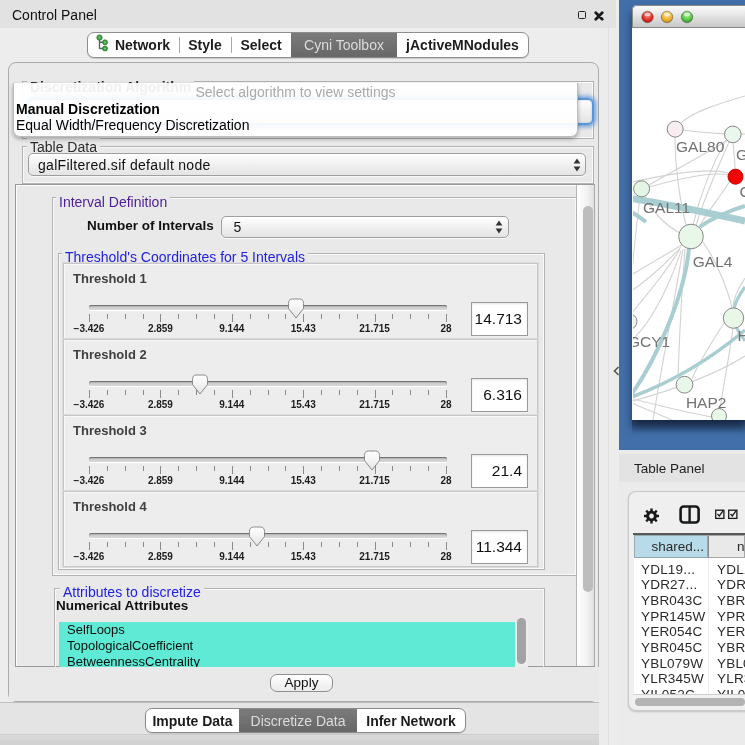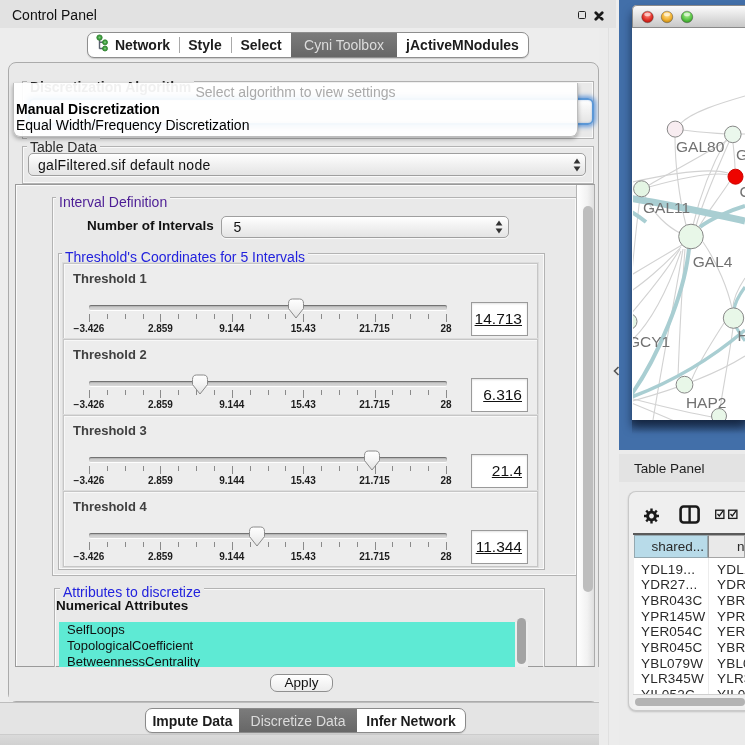--- a/index.html
+++ b/index.html
@@ -8,21 +8,21 @@
   .abs{position:absolute;}
   .grp{position:absolute;border:1px solid #b3b3b3;box-shadow:inset 0 0 0 1px rgba(255,255,255,.7);}
   .glabel{position:absolute;background:#e9e9e9;padding:4px 3px;font-size:14px;line-height:14px;}
   .combo{position:absolute;background:linear-gradient(#ffffff, #f2f2f2 45%, #e4e4e4);border:1px solid #9f9f9f;border-radius:5px;box-shadow:0 1px 1px rgba(255,255,255,.8);}
   .combo .ctext{position:absolute;left:9px;top:2.5px;font-size:14px;letter-spacing:.3px;color:#111;}
   .arrows{position:absolute;right:3.5px;top:2.5px;width:10px;height:16px;}
   .trow{position:absolute;left:63px;width:473px;height:74px;background:#ededed;border:1px solid #c6c6c6;box-shadow:inset 1px 1px 0 #f8f8f8, 0 0 0 1px #dcdcdc;}
   .tlabel{position:absolute;left:9px;top:7px;font-size:13px;font-weight:bold;color:#404040;}
   .track{position:absolute;left:25px;top:41px;width:358px;height:5px;background:linear-gradient(#9d9d9d,#c9c9c9 40%,#d9d9d9);border-radius:2px;box-shadow:0 1px 0 rgba(255,255,255,.9), inset 0 1px 1px rgba(0,0,0,.35);}
   .vbox{position:absolute;left:407px;top:37.5px;width:55px;height:32px;background:#fff;border:1px solid #9a9a9a;box-shadow:inset 0 1px 2px rgba(0,0,0,.12);}
-  .vbox span{position:absolute;right:5px;top:50%;transform:translateY(-50%);font-size:15.5px;color:#111;text-decoration:underline;}
+  .vbox span{position:absolute;right:5px;top:50%;transform:translateY(-50%);font-size:15.5px;color:#111;}
   .ticklabel{position:absolute;top:59px;font-size:10px;font-weight:bold;color:#1d1d1d;transform:translateX(-50%);}
   .thumb{position:absolute;top:33.5px;width:17px;height:21px;transform:translateX(-50%);}
   .tabseg{position:absolute;top:0;height:100%;display:flex;align-items:center;justify-content:center;font-size:14px;font-weight:bold;color:#1c1c1c;}
   .listitem{font-size:13px;color:#111;line-height:17px;padding-left:8px;white-space:nowrap;}
 </style>
 </head>
 <body>
 <div id="root">
 
   <div class="abs" style="left:0;top:0;width:620px;height:745px;background:#ededed;"></div>

